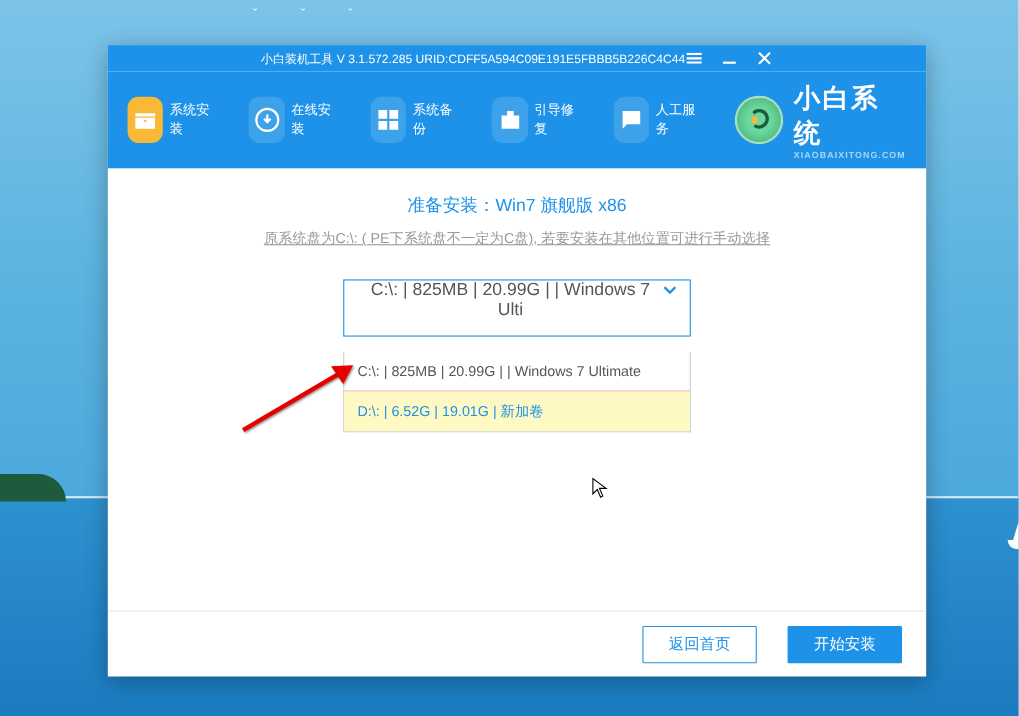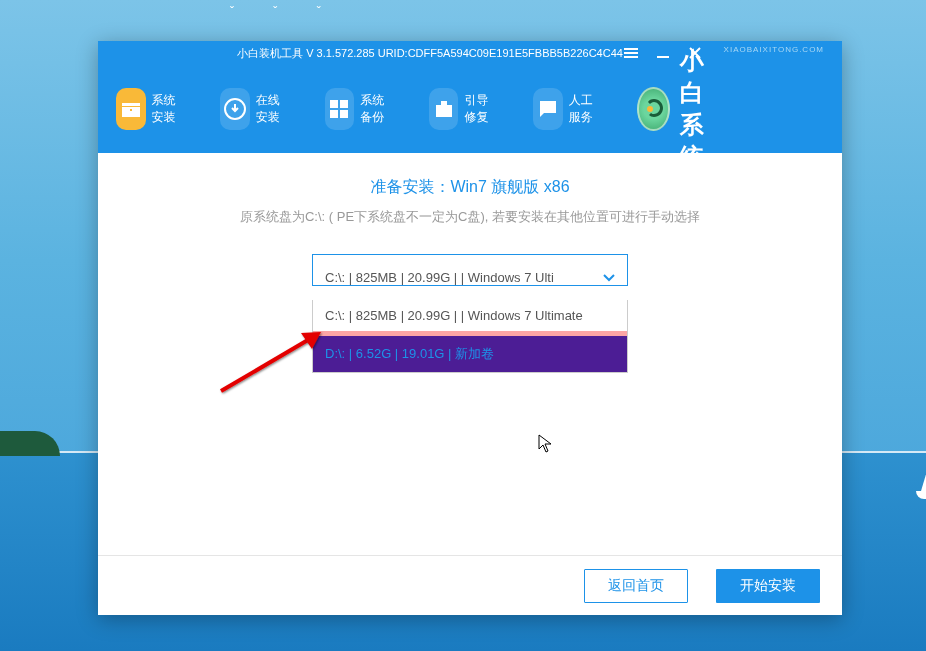--- a/index.html
+++ b/index.html
@@ -151,86 +151,88 @@
       height: 44px;
       border-radius: 50%;
       border: 2px solid rgba(255,255,255,0.5);
       display: flex;
       align-items: center;
       justify-content: center;
       background: radial-gradient(circle, #6bd69e 40%, #3fa96e 100%);
     }
     .brand-text {
       display: flex;
-      flex-direction: row;
+      flex-direction: column;
     }
     .brand-name {
       color: #fff;
       font-size: 24px;
       font-weight: bold;
       letter-spacing: 2px;
     }
     .brand-url {
       color: #a8d8f5;
       font-size: 8px;
       letter-spacing: 1px;
+      font-weight: bold;
     }
     .content {
       padding: 24px 46px;
       text-align: center;
     }
     .main-title {
       color: #1d92e8;
       font-size: 16px;
       margin-bottom: 10px;
     }
     .subtitle {
       color: #999;
       font-size: 13px;
       margin-bottom: 28px;
+      text-decoration: underline;
     }
     .dropdown {
       width: 316px;
       margin: 0 auto;
       position: relative;
     }
     .dropdown-selected {
       border: 1px solid #1d92e8;
-      height: 32px;
-      display: flex;
-      align-items: flex-end;
+      height: 52px;
+      display: flex;
+      align-items: flex-start;
       justify-content: space-between;
       padding: 0 12px;
       cursor: pointer;
       color: #555;
-      font-size: 13px;
+      font-size: 16px;
     }
     .dropdown-chevron {
       color: #1d92e8;
     }
     .dropdown-list {
       border: 1px solid #ccc;
       border-top: none;
       margin-top: 14px;
     }
     .dropdown-option {
       height: 36px;
       display: flex;
       align-items: center;
       padding: 0 12px;
       font-size: 13px;
       cursor: pointer;
       text-align: left;
     }
     .dropdown-option.opt-c {
       color: #555;
-      border-bottom: 5px solid #fca5a5;
+      border-bottom: 1px solid #fca5a5;
     }
     .dropdown-option.opt-d {
-      background: #4c1d95;
+      background: #fef9c3;
       color: #1d92e8;
     }
     .arrow-annotation {
       position: absolute;
       top: 278px;
       left: 115px;
       pointer-events: none;
     }
     .footer {
       position: absolute;

